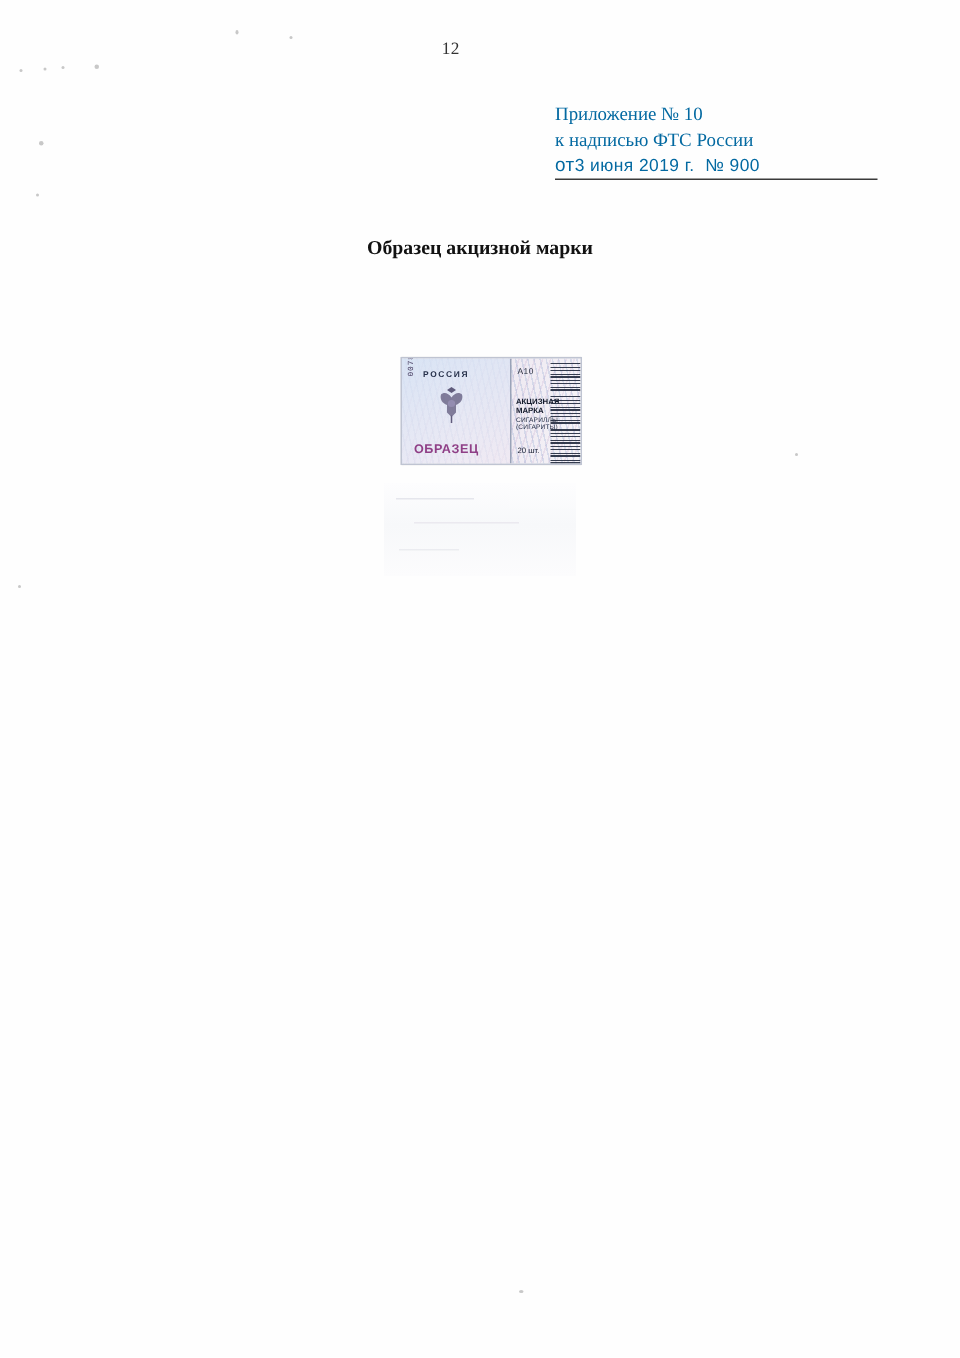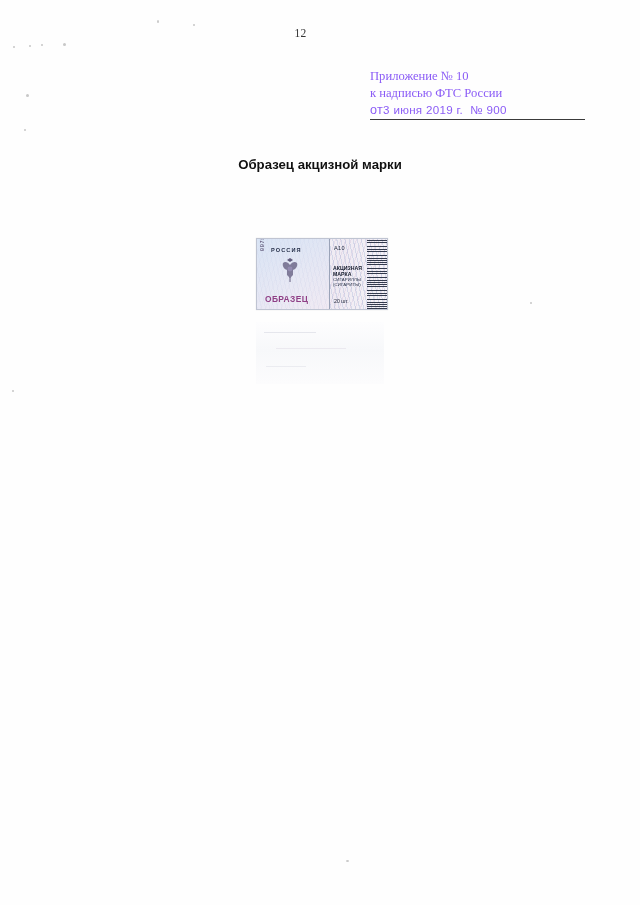--- a/index.html
+++ b/index.html
@@ -39,21 +39,21 @@
     letter-spacing: 0.2px;
   }
   .appendix-block {
     position: absolute;
     left: 370px;
     top: 68px;
     width: 230px;
     font-family: "Liberation Serif", serif;
     font-size: 12.6px;
     line-height: 16.5px;
-    color: #8b5cf6;
+    color: #0369a1;
   }
   .appendix-line-1, .appendix-line-2 {
     white-space: nowrap;
   }
   .order-line {
     position: relative;
     white-space: nowrap;
     font-family: "Liberation Sans", sans-serif;
     font-size: 11.6px;
     letter-spacing: 0.3px;
@@ -69,21 +69,21 @@
     top: 119px;
     width: 215px;
     border-bottom: 1px solid #3a3a3a;
   }
   .title {
     position: absolute;
     left: 0;
     top: 155px;
     width: 640px;
     text-align: center;
-    font-family: Liberation Sans, sans-serif;
+    font-family: Liberation Serif, serif;
     font-weight: bold;
     font-size: 13.2px;
     line-height: 19px;
     color: #111;
   }
   .title .l2 {
     display: block;
   }
   
   .stamp-wrap {
@@ -93,20 +93,21 @@
     width: 132px;
     height: 72px;
   }
   .stamp {
     position: absolute;
     inset: 0;
     background: linear-gradient(100deg, #e9eef7 0%, #f3f1f6 38%, #efeaf2 62%, #f6f4f8 100%);
     border: 1px solid #bfc4d2;
     box-shadow: 0 0 1px rgba(0,0,0,0.15);
     overflow: hidden;
+    margin-left: 11px;
   }
   .stamp .guilloche {
     position: absolute;
     left: 0; top: 0; right: 0; bottom: 0;
     background:
       repeating-linear-gradient(78deg, rgba(150,170,210,0.30) 0 1px, rgba(255,255,255,0) 1px 4px),
       repeating-linear-gradient(-72deg, rgba(190,160,200,0.22) 0 1px, rgba(255,255,255,0) 1px 5px);
   }
   .stamp .left-panel {
     position: absolute;

